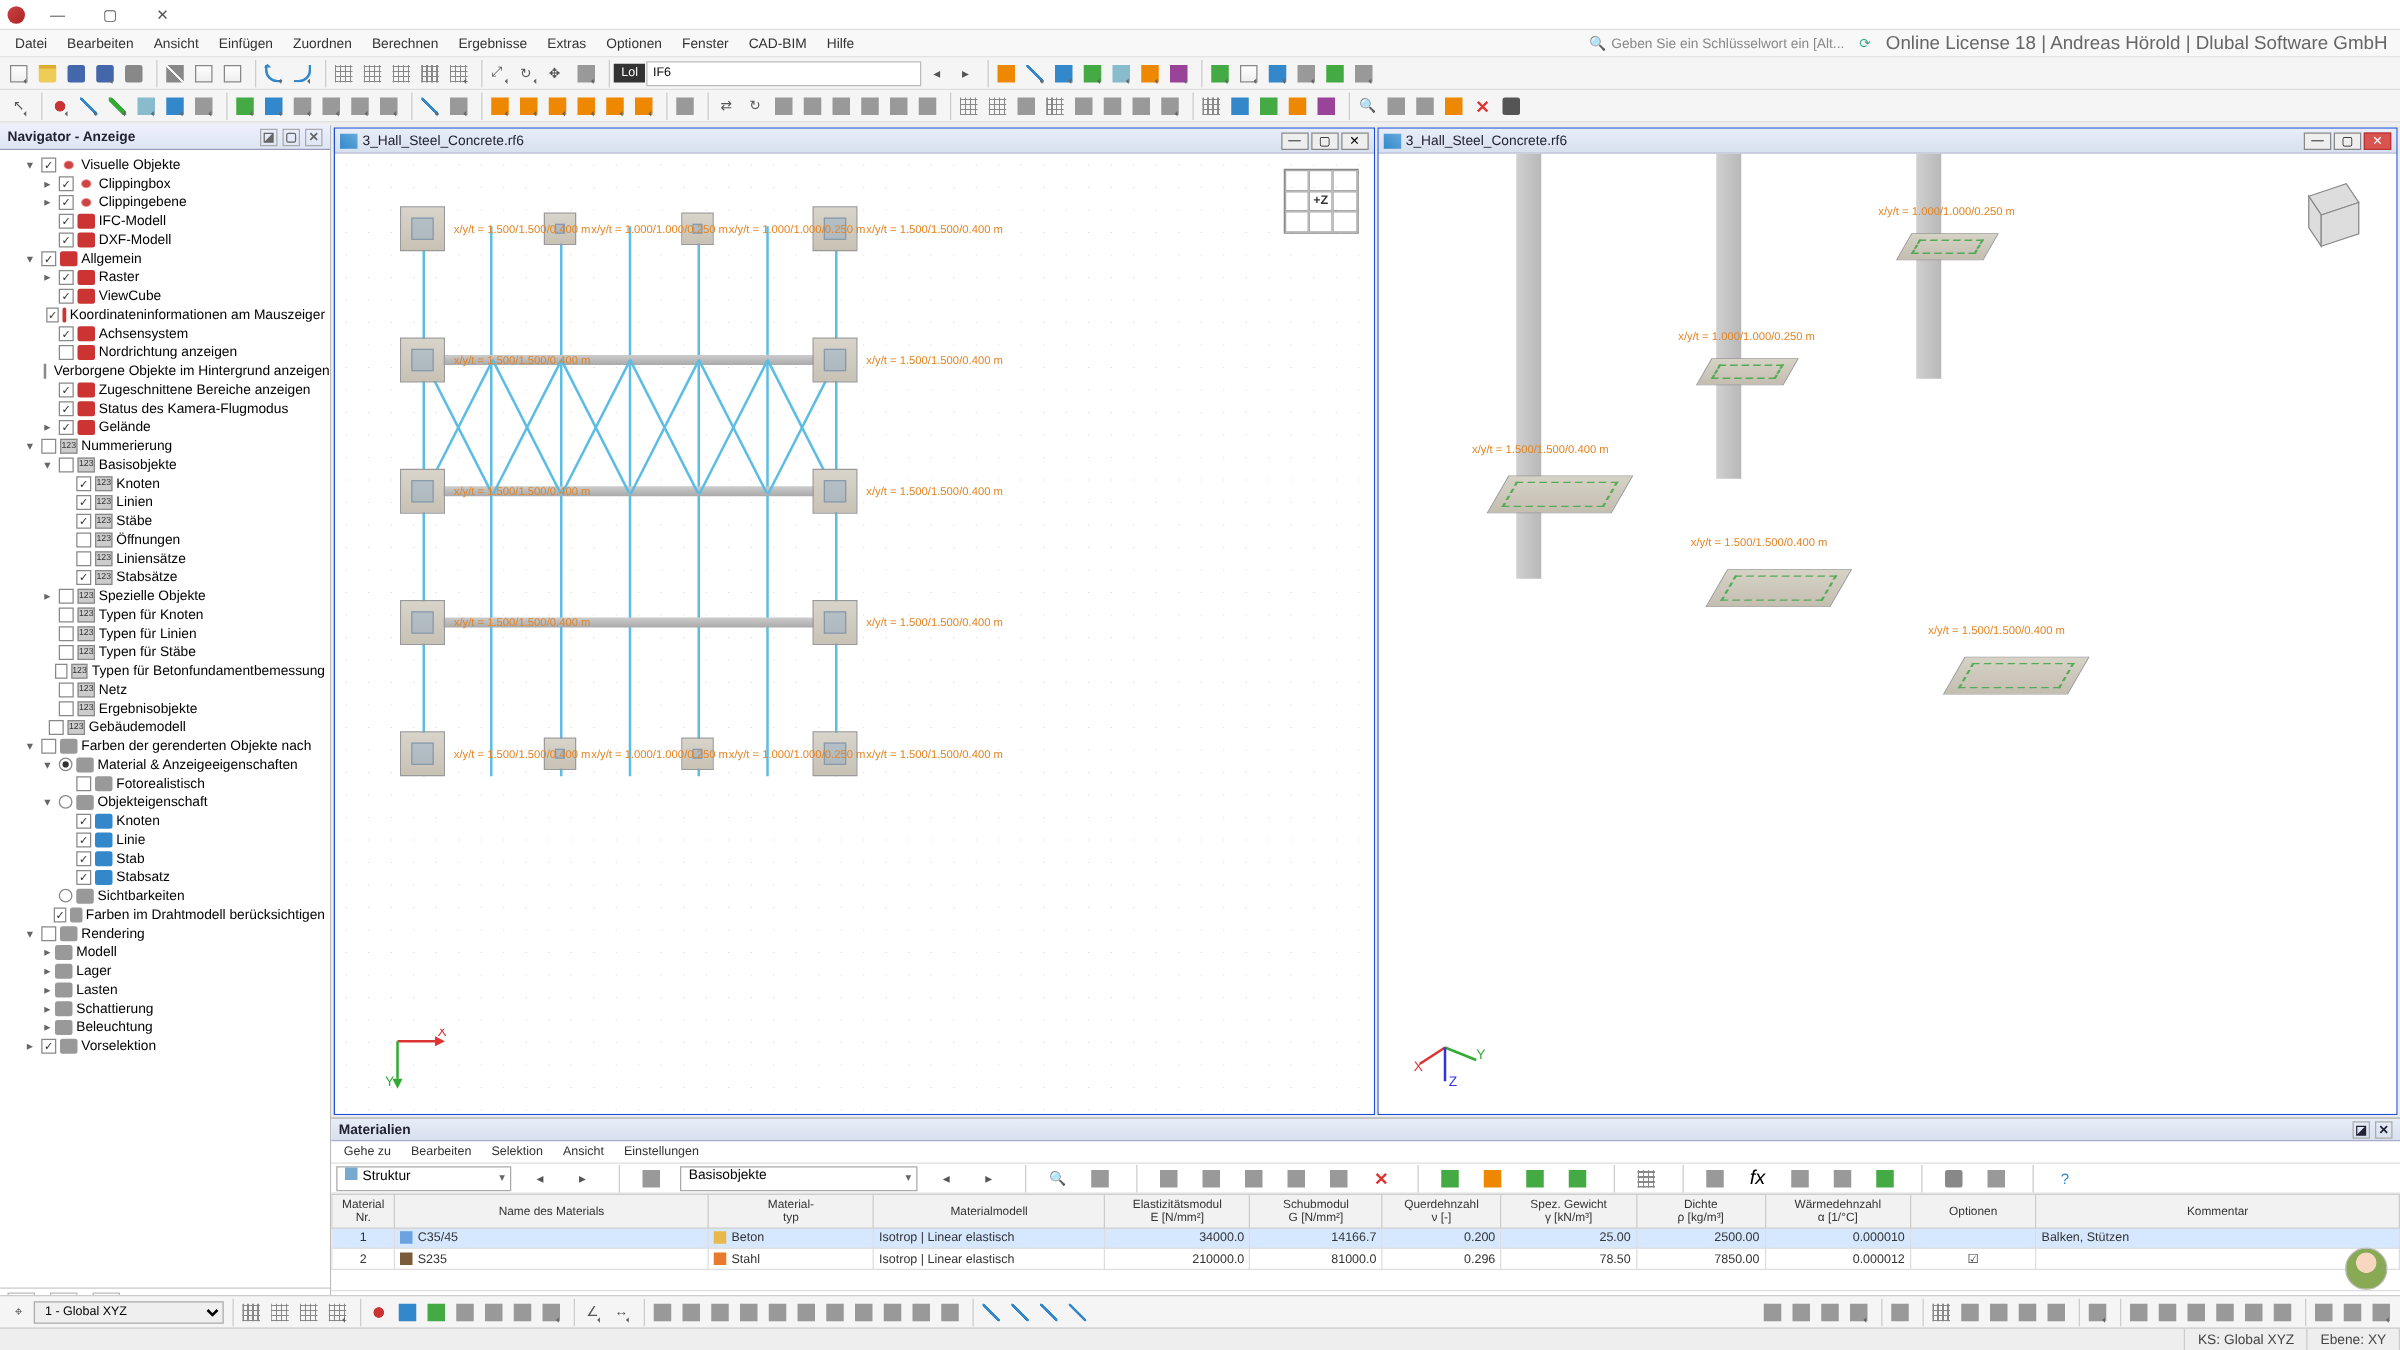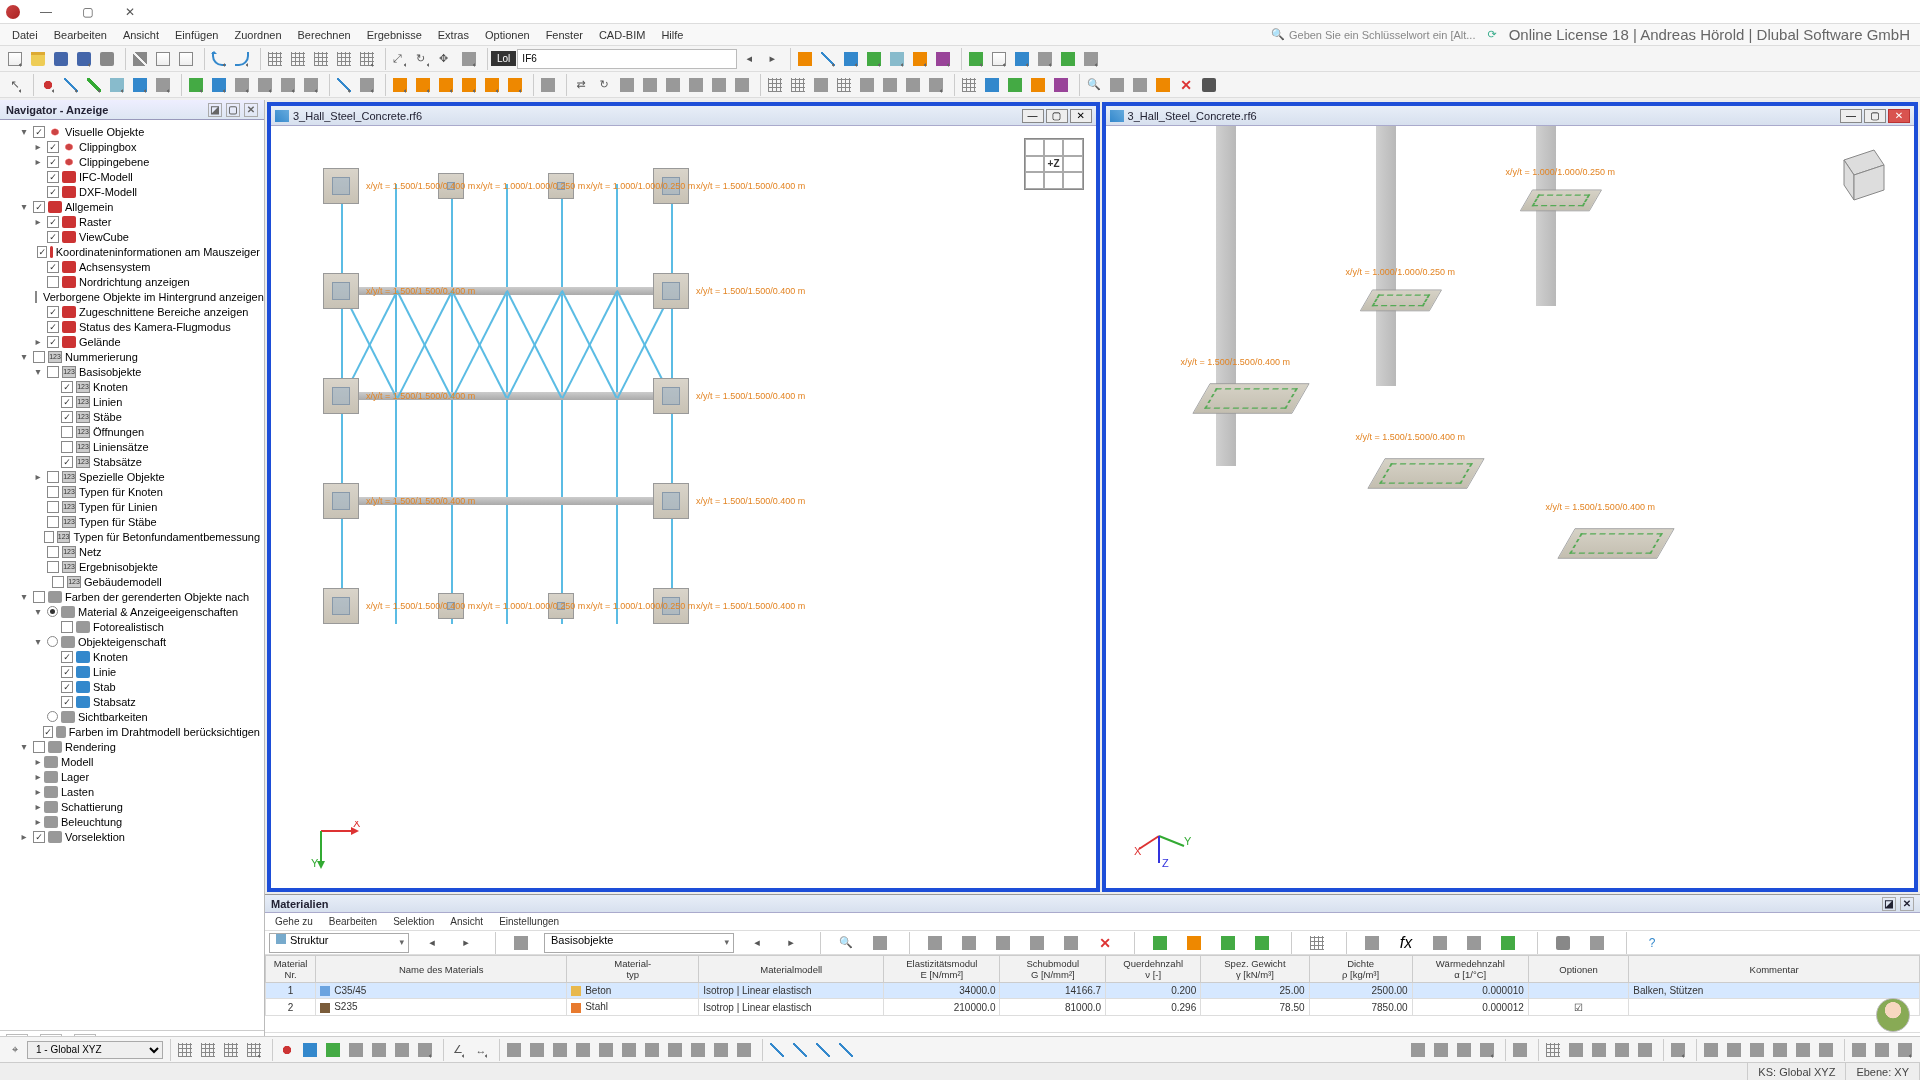--- a/index.html
+++ b/index.html
@@ -48,21 +48,21 @@
 .ico-red { background:#c33; border-radius:2px;}
 .ico-gray { background:#999; border-radius:2px;}
 .ico-blue { background:#3388cc; border-radius:2px;}
 .ico-tag { background:#ccc; border:1px solid #888; font-size:7px; text-align:center; line-height:9px; color:#333;}
 .nav-footer { height: 24px; border-top:1px solid #ccc; display:flex; align-items:center; padding:0 6px; gap:12px;}
 .nav-footer .fi { width:22px; height:18px; border:1px solid #bbb; display:flex; align-items:center; justify-content:center; font-size:11px;}
 
 
 .views { flex:1; display:flex; flex-direction:column; background:#ececec; }
 .views-top { flex:1; display:flex; gap:2px; padding:2px; }
-.viewport { flex:1; background:#fff; border:4px solid #1d4ed8; display:flex; flex-direction:column; min-width:0;}
+.viewport { flex:1; background:#fff; border:1px solid #1d4ed8; display:flex; flex-direction:column; min-width:0;}
 .vp-header { height:20px; background:linear-gradient(#e8eef8,#d7e0ee); display:flex; align-items:center; padding:0 4px; border-bottom:1px solid #aac;}
 .vp-header .vp-ico { width:14px; height:12px; background:linear-gradient(45deg,#38c,#6ad); margin-right:4px;}
 .vp-header .vp-title { flex:1; color:#223;}
 .vp-header .vp-btns { display:flex; gap:2px;}
 .vp-header .vp-btn { width:22px; height:14px; border:1px solid #888; display:flex; align-items:center; justify-content:center; font-size:10px; background:#eee;}
 .vp-header .vp-btn.close { background:#d9534f; color:#fff; border-color:#b33;}
 .vp-canvas { flex:1; position:relative; overflow:hidden; background:#fff; background-image: radial-gradient(#d0d0d0 0.5px, transparent 0.5px); background-size: 18px 18px;}
 .vp-canvas .foundation { position:absolute; width:36px; height:36px; background:linear-gradient(#d9d4ca,#c8c2b5); border:1px solid #999;}
 .vp-canvas .foundation::after { content:""; position:absolute; inset:8px; background:rgba(120,160,200,0.35); border:1px solid #89a;}
 .vp-canvas .beam-h { position:absolute; height:8px; background:linear-gradient(#ccc,#aaa);}
@@ -100,21 +100,21 @@
 .mp-tabs .nav-btns { display:flex; gap:2px; margin-right:8px; align-items:center;}
 .mp-tabs .nav-btns span { font-size:10px; color:#666; padding:0 2px;}
 .mp-tabs .tab { padding:3px 10px; border:1px solid #bbb; border-bottom:none; margin-right:2px; font-size:10px; background:#f2f2f2;}
 .mp-tabs .tab.active { background:#fff; font-weight:bold;}
 
 
 .bottom-toolbar { position:absolute; left:265px; right:0; bottom:18px; height:26px; background:#f5f5f5; border-top:1px solid #ccc; display:flex; align-items:center; padding:0 4px; gap:1px;}
 .statusbar { position:absolute; bottom:0; left:0; right:0; height:18px; background:#eee; border-top:1px solid #ccc; display:flex; align-items:center; font-size:10px; color:#444;}
 .statusbar .cell { padding:0 10px; border-right:1px solid #ccc; height:100%; display:flex; align-items:center;}
 .statusbar .grow { flex:1; }
-.cs-select { height:18px; border:1px solid #aaa; font-size:10px; padding:0 4px; width:136px;}
+.cs-select { height:18px; border:1px solid #aaa; font-size:10px; padding:0 4px; width:152px;}
 
 
 .i-doc{background:linear-gradient(#fff,#eee);border:1px solid #888;}
 .i-save{background:#46a;border-radius:2px;}
 .i-open{background:#ec5;border-radius:0 0 2px 2px;border-top:3px solid #da3;}
 .i-print{background:#888;border-radius:2px;}
 .i-undo{border:2px solid #38c;border-top:none;border-right:none;border-radius:0 0 0 10px;width:10px;height:8px;position:relative;}
 .i-undo::after{content:"";position:absolute;left:-3px;top:-4px;border:3px solid transparent;border-bottom-color:#38c;}
 .i-redo{border:2px solid #38c;border-top:none;border-left:none;border-radius:0 0 10px 0;width:10px;height:8px;position:relative;}
 .i-cut{background:linear-gradient(45deg,#888 45%,transparent 46%,transparent 54%,#888 55%);}
@@ -625,21 +625,21 @@
           <span class="cb"></span>
           <span class="ico ico-tag">123</span>
           <span>Netz</span>
         </div>
         <div class="tree-row" style="padding-left: 32px;">
           <span class="exp"></span>
           <span class="cb"></span>
           <span class="ico ico-tag">123</span>
           <span>Ergebnisobjekte</span>
         </div>
-        <div class="tree-row" style="padding-left: 24px; margin-left: 13px;">
+        <div class="tree-row" style="padding-left: 24px;">
           <span class="exp"></span>
           <span class="cb"></span>
           <span class="ico ico-tag">123</span>
           <span>Gebäudemodell</span>
         </div>
         <div class="tree-row" style="padding-left: 18px;">
           <span class="exp">▾</span>
           <span class="cb"></span>
           <span class="ico ico-gray"></span>
           <span>Farben der gerenderten Objekte nach</span>

